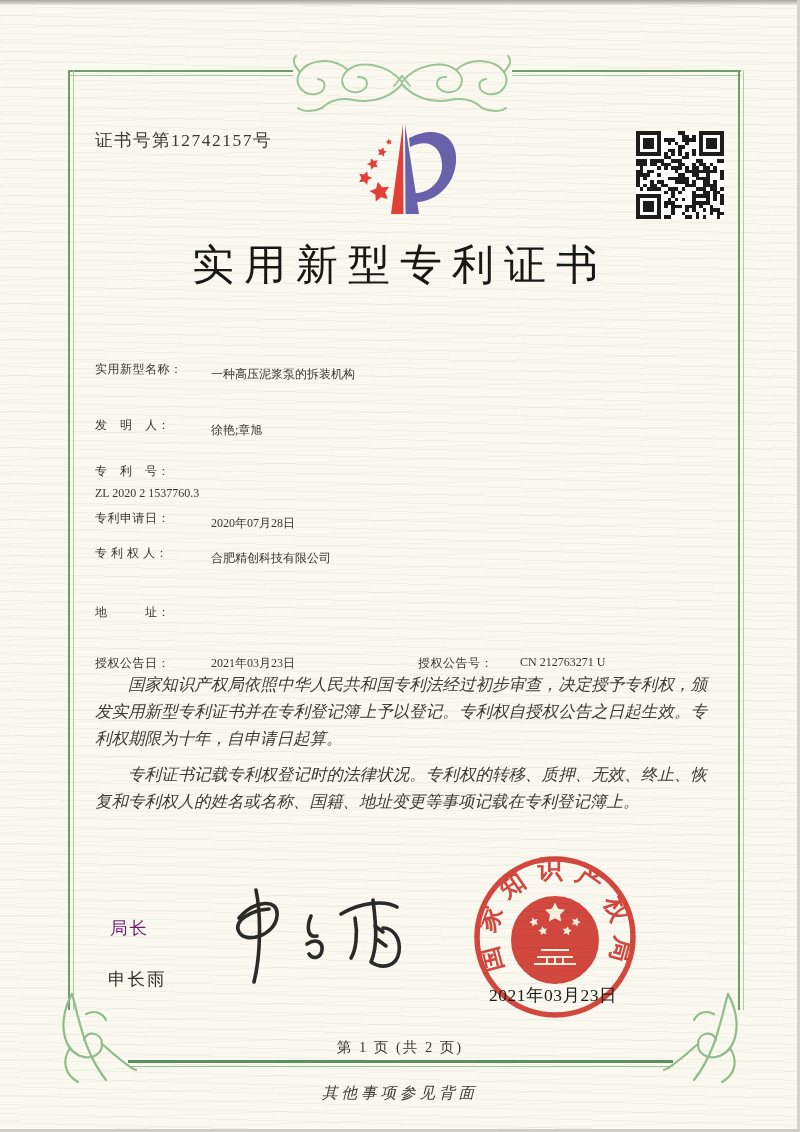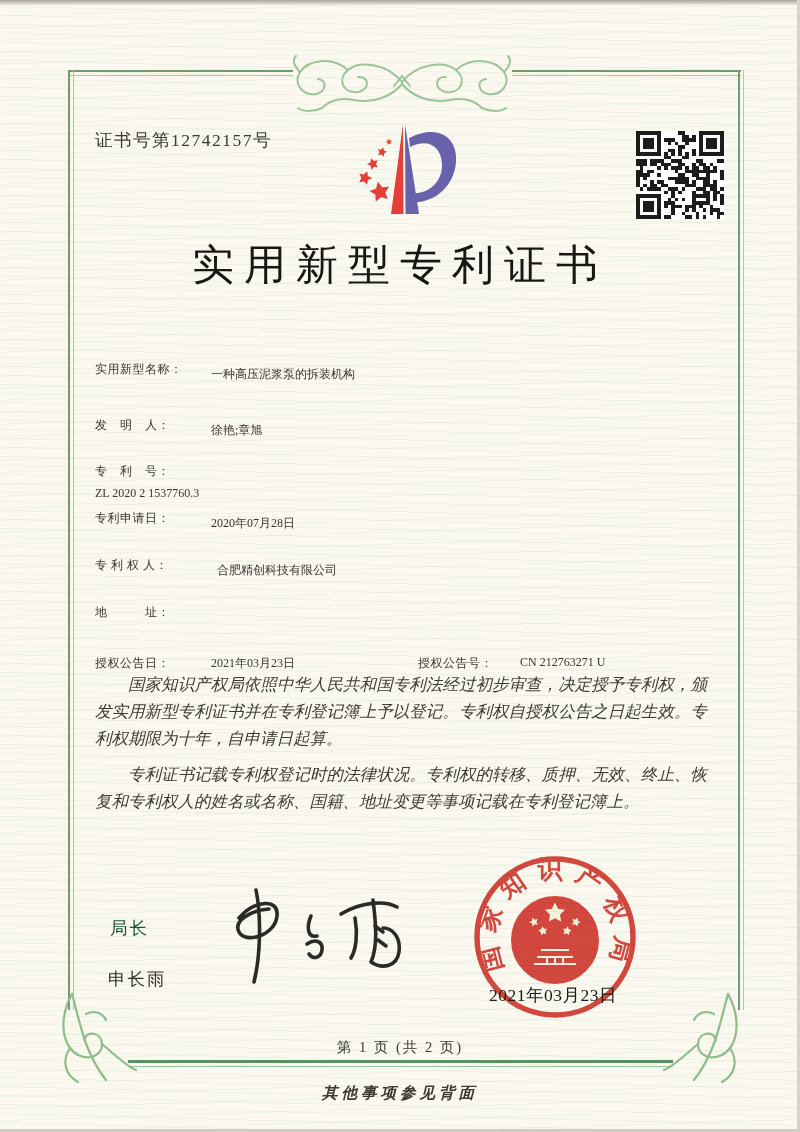--- a/index.html
+++ b/index.html
@@ -28,28 +28,28 @@
   .frow{position:absolute;left:95px;display:flex;font-size:12px;color:#38352f;margin-top:23px;}
   .flabel{flex:none;width:116px;letter-spacing:.5px;}
   .fvalue{width:470px;line-height:26px;}
   .fvalue.addr{width:428px;}
   .auth-no{position:absolute;left:323px;top:0;display:flex;}
 
   .paras{position:absolute;left:95px;top:662px;width:612px;font-size:16.5px;line-height:1.64;
          font-style:italic;color:#3c3a33;text-align:justify;}
   .paras p{margin:9px 0 3px 0;text-indent:2em;}
 
-  .signer-title{position:absolute;left:110px;top:916px;font-size:17.5px;letter-spacing:2px;color:#14532d;}
+  .signer-title{position:absolute;left:110px;top:916px;font-size:17.5px;letter-spacing:2px;color:#701a75;}
   .signer-name{position:absolute;left:108px;top:949px;font-size:17.5px;letter-spacing:2px;color:#33312c;margin-top:18px;}
 
   .seal-date{position:absolute;left:489px;top:983px;font-size:17.5px;color:#1c1c1a;letter-spacing:.5px;}
   .page-no{position:absolute;left:20px;top:1038px;width:760px;text-align:center;font-size:14.5px;
            letter-spacing:2px;color:#3a3832;}
   .back-note{position:absolute;left:0;top:1083px;width:800px;text-align:center;font-size:15.5px;
-             letter-spacing:4px;font-style:italic;color:#3c3a33;font-weight:bold;}
+             letter-spacing:4px;font-style:italic;color:#3c3a33;}
 
   svg{position:absolute;overflow:visible;}
   .seal-svg{mix-blend-mode:multiply;}
 </style>
 </head>
 <body>
 
 <div class="stage">
 
   <div class="scan-edge-top"></div>
@@ -360,21 +360,21 @@
     <span class="fvalue">徐艳;章旭</span>
   </div>
   <div class="frow" style="top:440px;flex-direction:column;">
     <span class="flabel">专　利　号：</span>
     <span class="fvalue">ZL 2020 2 1537760.3</span>
   </div>
   <div class="frow" style="top:487px;">
     <span class="flabel">专利申请日：</span>
     <span class="fvalue">2020年07月28日</span>
   </div>
-  <div class="frow" style="top:534px;gap:6px;">
+  <div class="frow" style="top:522px;">
     <span class="flabel">专 利 权 人：</span>
     <span class="fvalue">合肥精创科技有限公司</span>
   </div>
   <div class="frow" style="top:581px;">
     <span class="flabel">地　　　址：</span>
   </div>
   <div class="frow" style="top:632px;width:612px;">
     <span class="flabel">授权公告日：</span>
     <span>2021年03月23日</span>
     <span class="auth-no">

